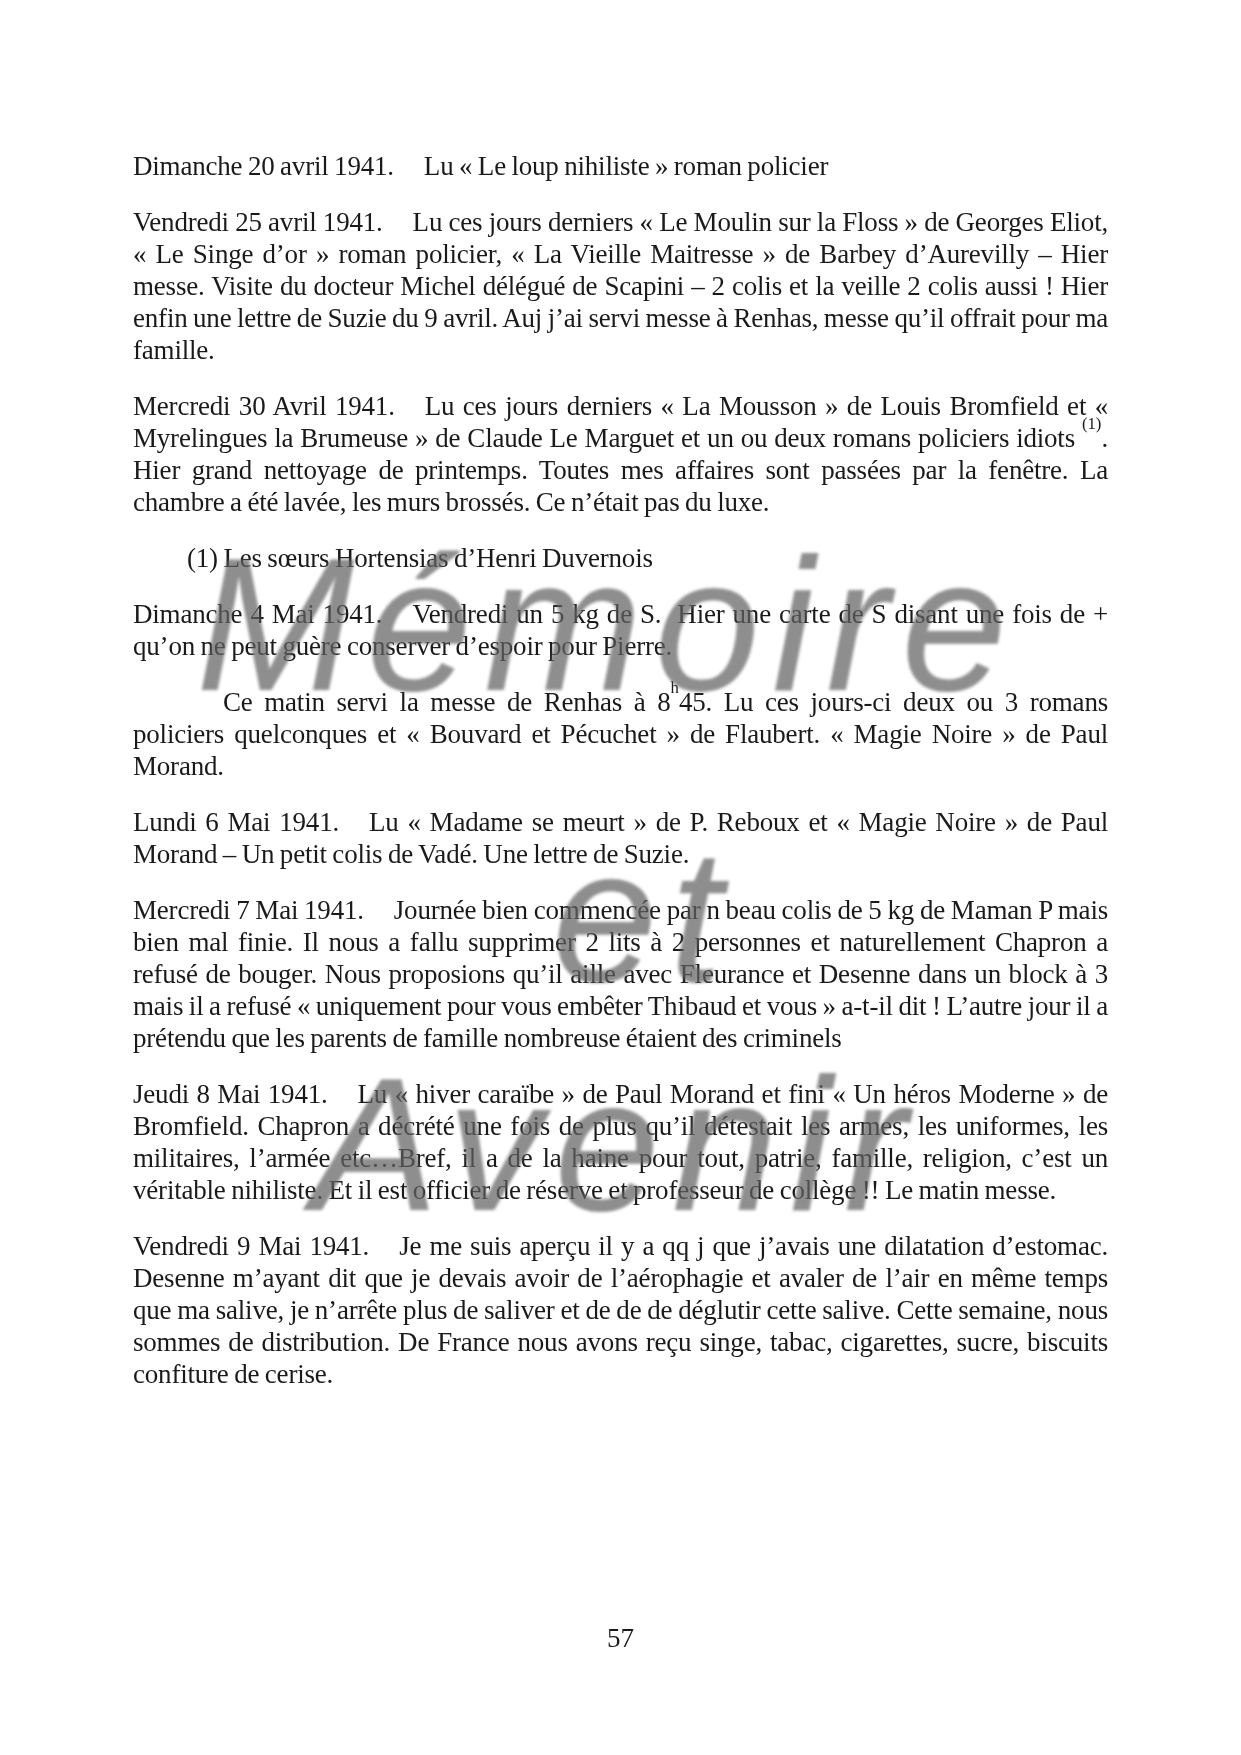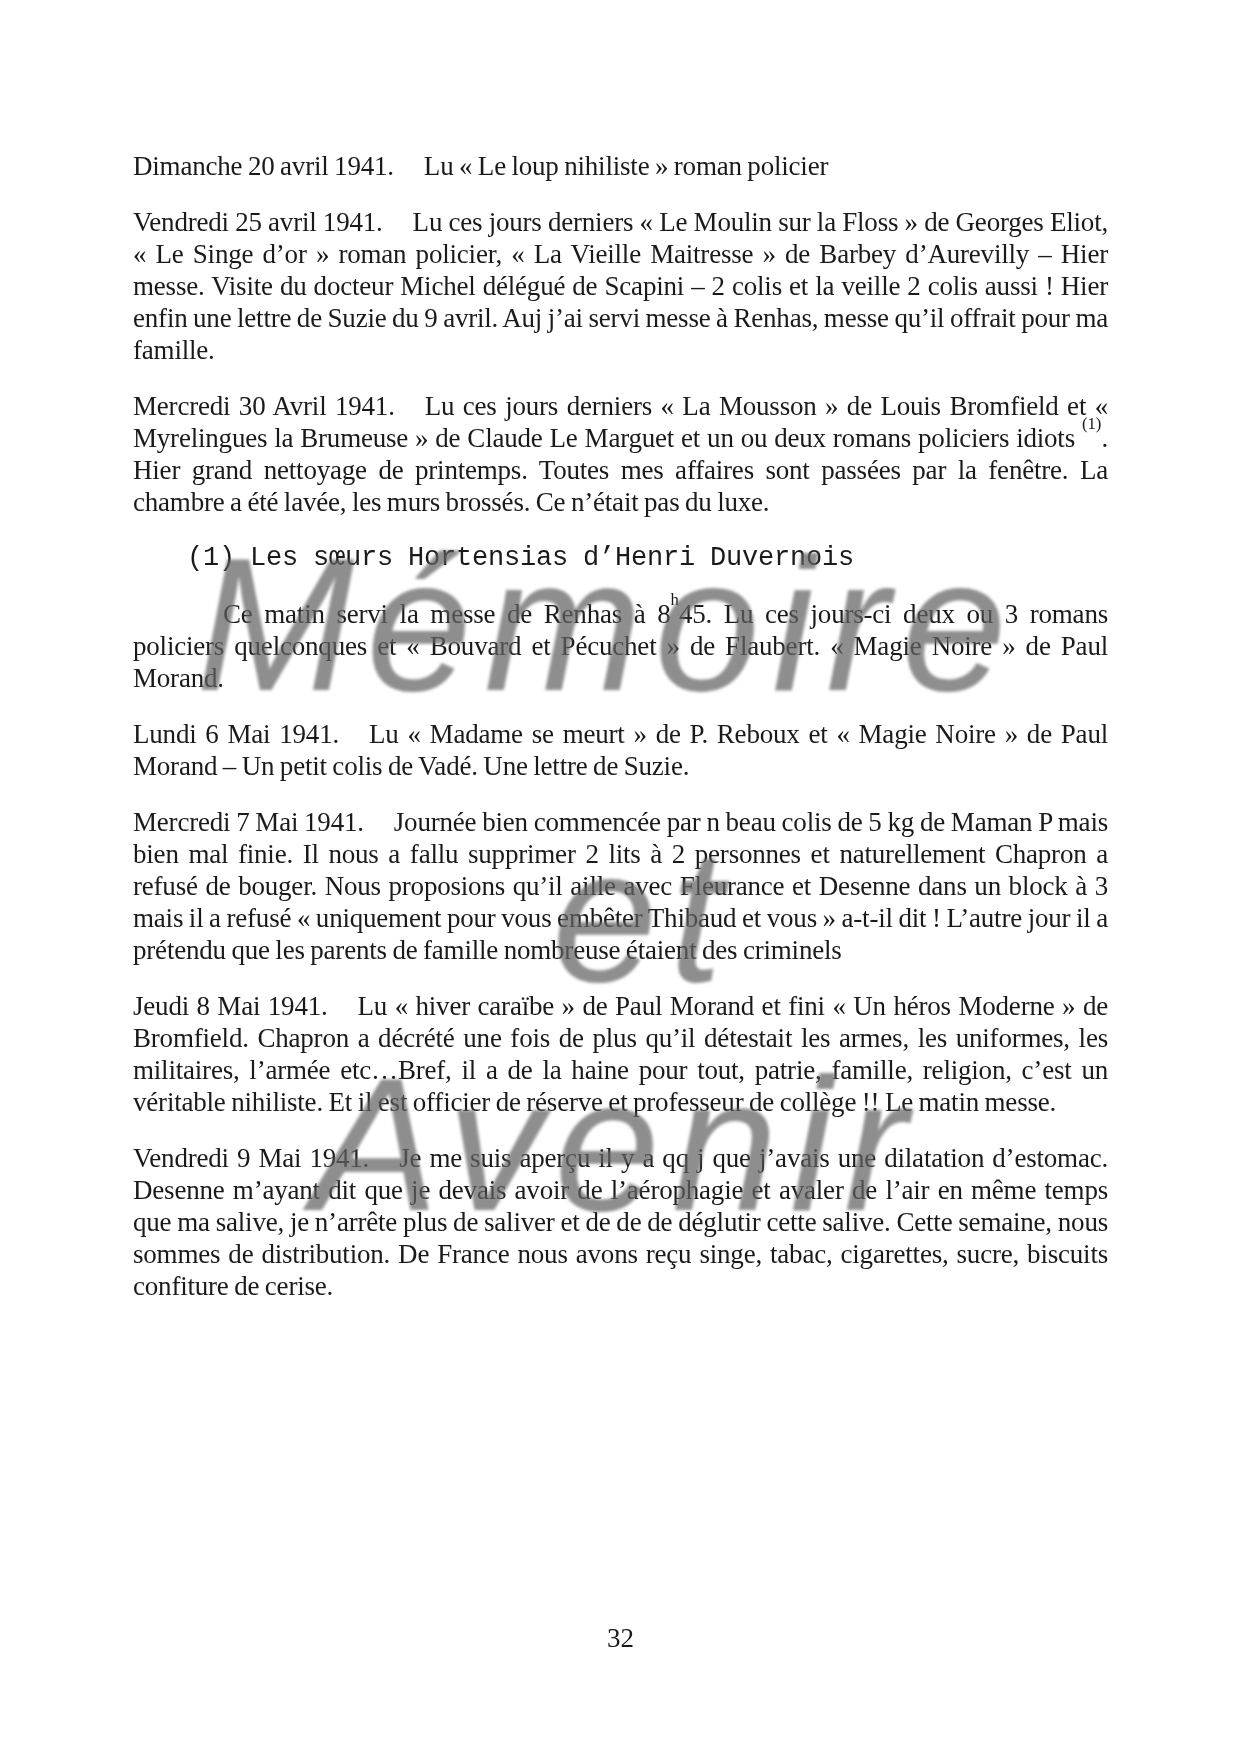--- a/index.html
+++ b/index.html
@@ -10,21 +10,21 @@
   }
   .page{position:absolute;inset:0;background:#ffffff;}
   main{position:absolute;left:133px;top:150px;width:975px;z-index:1;}
   p.entry{
     margin:0 0 24px 0;
     font-size:27px;line-height:32px;
     text-align:justify;
     letter-spacing:-0.2px;word-spacing:-1px;
   }
   p.indent{text-indent:90px;}
-  p.footnote{text-indent:54px;text-align:left;font-family:Liberation Mono, monospace;}
+  p.footnote{text-indent:54px;text-align:left;}
   span.date{
     text-decoration-thickness:1.5px;
     text-underline-offset:5px;
     margin-right:30px;
     white-space:nowrap;
   }
   sup.fnref{font-size:0.62em;line-height:0;position:relative;top:-0.5em;letter-spacing:0;}
   .watermark{position:absolute;inset:0;z-index:5;pointer-events:none;}
   .wm{
     position:absolute;
@@ -46,28 +46,29 @@
 </head>
 <body>
 
 <div class="page">
 
   <main>
       <p class="entry"><span class="date">Dimanche 20 avril 1941.</span><span>Lu « Le loup nihiliste » roman policier</span></p>
       <p class="entry"><span class="date">Vendredi 25 avril 1941.</span><span>Lu ces jours derniers « Le Moulin sur la Floss » de Georges Eliot, « Le Singe d’or » roman policier, « La Vieille Maitresse » de Barbey d’Aurevilly – Hier messe. Visite du docteur Michel délégué de Scapini – 2 colis et la veille 2 colis aussi ! Hier enfin une lettre de Suzie du 9 avril. Auj j’ai servi messe à Renhas, messe qu’il offrait pour ma famille.</span></p>
       <p class="entry"><span class="date">Mercredi 30 Avril 1941.</span><span>Lu ces jours derniers « La Mousson » de Louis Bromfield et « Myrelingues la Brumeuse » de Claude Le Marguet et un ou deux romans policiers idiots </span><sup class="fnref">(1)</sup><span>. Hier grand nettoyage de printemps. Toutes mes affaires sont passées par la fenêtre. La chambre a été lavée, les murs brossés. Ce n’était pas du luxe.</span></p>
       <p class="entry footnote"><span>(1) Les sœurs Hortensias d’Henri Duvernois</span></p>
+      <p class="entry"><span class="date">Dimanche 4 Mai 1941.</span><span>Vendredi un 5 kg de S.&nbsp; Hier une carte de S disant une fois de + qu’on ne peut guère conserver d’espoir pour Pierre.</span></p>
       <p class="entry indent"><span>Ce matin servi la messe de Renhas à 8</span><sup class="fnref">h</sup><span>45. Lu ces jours-ci deux ou 3 romans policiers quelconques et « Bouvard et Pécuchet » de Flaubert. « Magie Noire » de Paul Morand.</span></p>
       <p class="entry"><span class="date">Lundi 6 Mai 1941.</span><span>Lu « Madame se meurt » de P. Reboux et « Magie Noire » de Paul Morand – Un petit colis de Vadé. Une lettre de Suzie.</span></p>
       <p class="entry"><span class="date">Mercredi 7 Mai 1941.</span><span>Journée bien commencée par n beau colis de 5 kg de Maman P mais bien mal finie. Il nous a fallu supprimer 2 lits à 2 personnes et naturellement Chapron a refusé de bouger. Nous proposions qu’il aille avec Fleurance et Desenne dans un block à 3 mais il a refusé « uniquement pour vous embêter Thibaud et vous » a-t-il dit ! L’autre jour il a prétendu que les parents de famille nombreuse étaient des criminels</span></p>
       <p class="entry"><span class="date">Jeudi 8 Mai 1941.</span><span>Lu « hiver caraïbe » de Paul Morand et fini « Un héros Moderne » de Bromfield. Chapron a décrété une fois de plus qu’il détestait les armes, les uniformes, les militaires, l’armée etc…Bref, il a de la haine pour tout, patrie, famille, religion, c’est un véritable nihiliste. Et il est officier de réserve et professeur de collège !! Le matin messe.</span></p>
       <p class="entry"><span class="date">Vendredi 9 Mai 1941.</span><span>Je me suis aperçu il y a qq j que j’avais une dilatation d’estomac. Desenne m’ayant dit que je devais avoir de l’aérophagie et avaler de l’air en même temps que ma salive, je n’arrête plus de saliver et de de de déglutir cette salive. Cette semaine, nous sommes de distribution. De France nous avons reçu singe, tabac, cigarettes, sucre, biscuits confiture de cerise.</span></p>
     </main>
 
   <div class="watermark">
     <span class="wm wm1">Mémoire</span>
     <span class="wm wm2">et</span>
     <span class="wm wm3">Avenir</span>
   </div>
 
-  <div class="pagenum">32</div>
+  <div class="pagenum">57</div>
 
 </div>
 
 </body></html>

